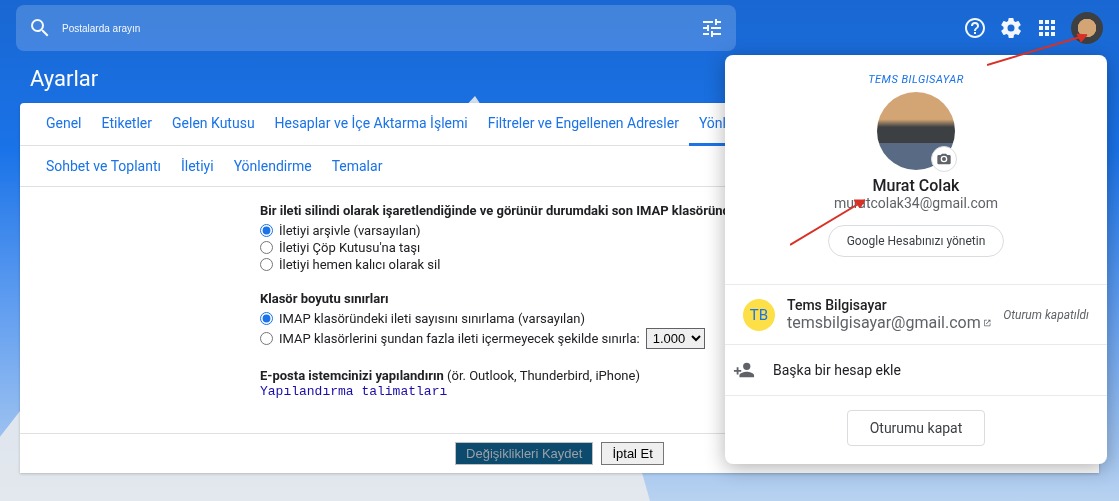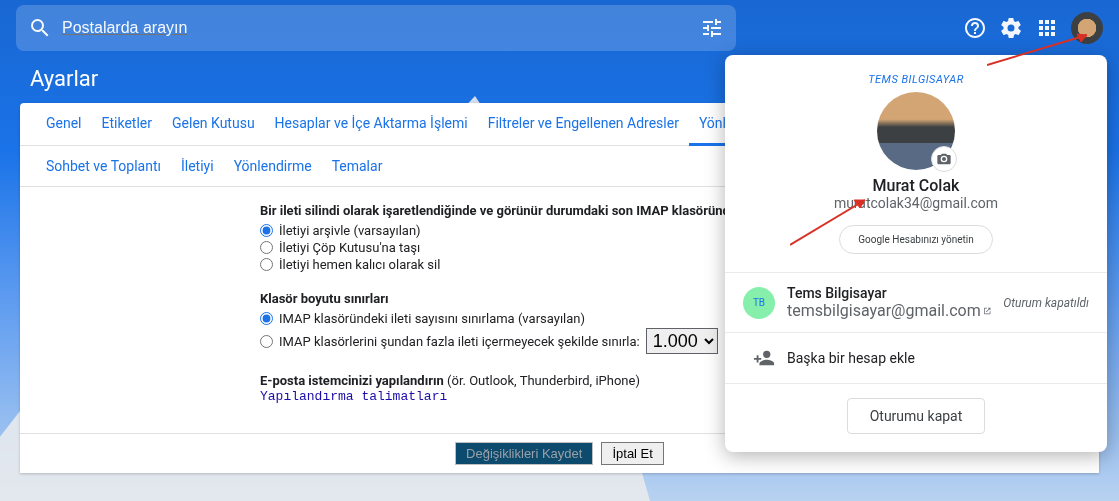--- a/index.html
+++ b/index.html
@@ -50,22 +50,21 @@
       color: #fff;
     }
     .searchbox .icon { fill: #fff; opacity: 0.95; }
     .search-input {
       flex: 1;
       background: transparent;
       border: none;
       outline: none;
       padding: 0 10px;
       color: #737373;
-      font-size: 16px;
-      text-decoration: underline;
+      font-size: 10px;
     }
     .search-input::placeholder { color: rgba(255,255,255,0.95); }
     .tune-icon { margin-left: auto; cursor: pointer; }
     .topbar-right {
       margin-left: auto;
       display: flex;
       align-items: center;
       gap: 12px;
       color: #fff;
     }
@@ -119,21 +118,21 @@
     .section-label {
       font-weight: 700;
       font-size: 13px;
       margin-bottom: 4px;
       display: block;
       margin-left: 220px;
     }
     .opt-group { margin-left: 220px; }
     .opt { display: flex; align-items: center; gap: 6px; font-size: 13px; padding: 1px 0; }
     .opt input { accent-color: #1a73e8; }
-    .select-limit { border: 1px solid #5f6368; font-size: 18px; padding: 1px 2px; }
+    .select-limit { border: 1px solid #5f6368; font-size: 13px; padding: 1px 2px; }
     .cfg-row { margin-left: 220px; font-size: 13px; }
     .cfg-link { color: #1a0dab; cursor: pointer; font-family: Liberation Mono, monospace; }
     .action-bar {
       display: flex;
       justify-content: center;
       gap: 8px;
       padding: 8px 0;
       border-top: 1px solid #e0e0e0;
       position: absolute;
       bottom: 0;
@@ -178,37 +177,37 @@
       cursor: pointer;
     }
     .camera-badge svg { width: 16px; height: 16px; fill: #5f6368; }
     .acct-name { font-size: 16px; font-weight: 500; margin-top: 6px; }
     .acct-email { font-size: 14px; color: #5f6368; margin-bottom: 14px; }
     .manage-btn {
       display: inline-block;
       border: 1px solid #dadce0;
       border-radius: 18px;
       padding: 8px 18px;
-      font-size: 10px;
+      font-size: 12px;
       color: #3c4043;
       cursor: pointer;
-      margin-bottom: 18px;
+      margin-bottom: 27px;
     }
     .divider { height: 1px; background: #e8eaed; margin: 0; }
     .other-acct {
       display: flex; align-items: center; text-align: left;
       padding: 12px 18px; gap: 12px;
       cursor: pointer;
     }
-    .other-avatar { width: 32px; height: 32px; border-radius: 50%; background: #86efac; display:flex;align-items:center;justify-content:center; font-size:10px; color:#1a73e8; flex-shrink:0;}
+    .other-avatar { width: 32px; height: 32px; border-radius: 50%; background: #fde047; display:flex;align-items:center;justify-content:center; font-size:15px; color:#1a73e8; flex-shrink:0;}
     .other-info { flex: 1; overflow: hidden; }
     .other-name { font-size: 14px; color: #202124; font-weight: 500; }
     .other-email { font-size: 16px; color: #5f6368; display:flex; align-items:center; gap:2px; white-space: nowrap;}
     .other-status { font-size: 12px; color: #5f6368; font-style: italic; white-space: nowrap;}
-    .add-acct { display: flex; align-items: center; gap: 12px; padding: 14px 28px; cursor: pointer; text-align:left; }
+    .add-acct { display: flex; align-items: center; gap: 18px; padding: 14px 8px; cursor: pointer; text-align:left; }
     .add-acct svg { width: 22px; height: 22px; fill: #5f6368; }
     .signout-btn {
       display: inline-block;
       border: 1px solid #dadce0;
       border-radius: 4px;
       padding: 9px 22px;
       font-size: 14px;
       color: #3c4043;
       cursor: pointer;
       margin-top: 14px;

